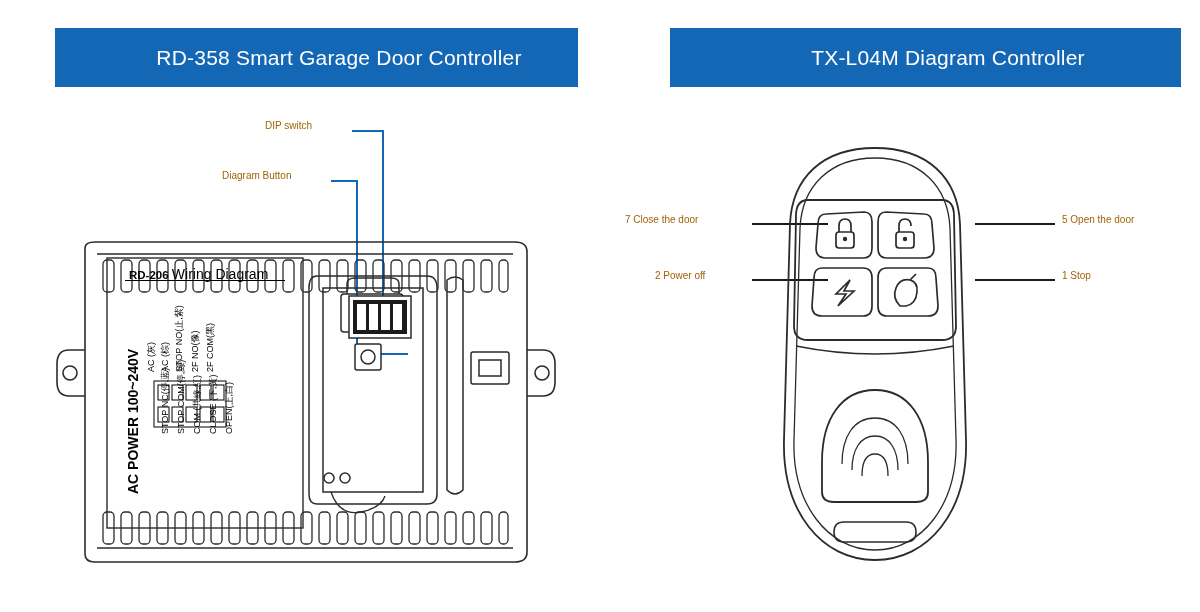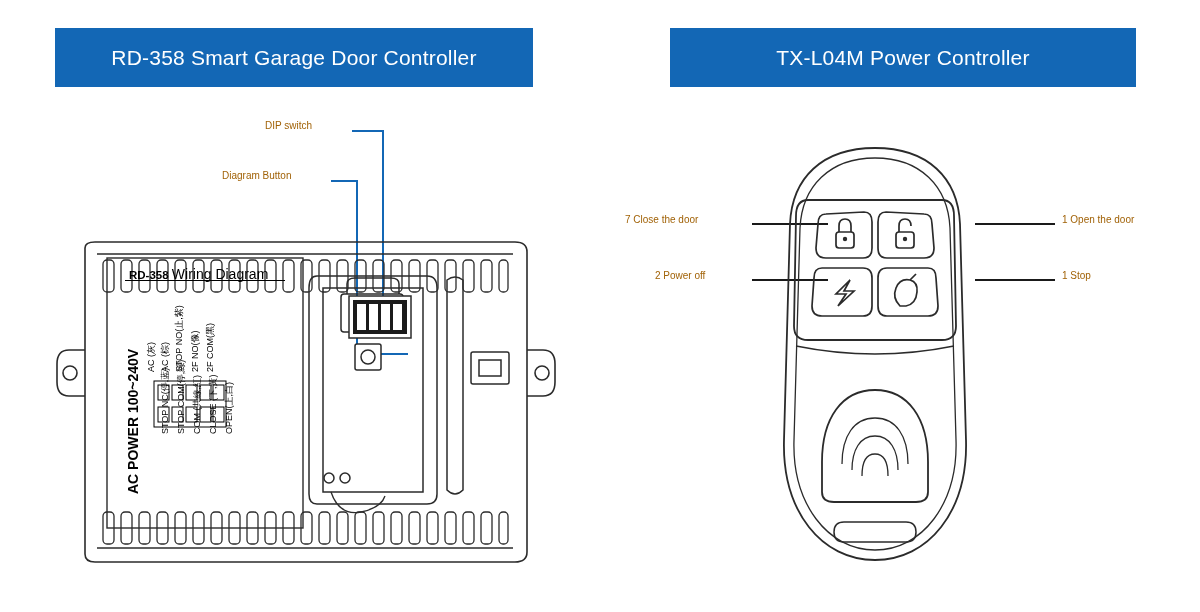--- a/index.html
+++ b/index.html
@@ -25,20 +25,21 @@
 
   .title-bar {
     position: absolute;
     background: #1367b5;
     color: #ffffff;
     display: flex;
     align-items: center;
     justify-content: center;
     font-size: 21px;
     letter-spacing: 0.2px;
+    padding-left: 45px;
   }
   #left-title-bar {
     left: 55px;
     top: 28px;
     width: 478px;
     height: 59px;
   }
   #right-title-bar {
     left: 70px;
     top: 28px;
@@ -200,21 +201,21 @@
     <g fill="none" stroke="#2b2b2b" stroke-width="1.5">
       <path d="M392 40 Q400 34 408 40 L408 250 Q400 258 392 250 Z"></path>
       <rect x="416" y="112" width="38" height="32" rx="2"></rect>
       <rect x="424" y="120" width="22" height="16"></rect>
     </g>
   </svg>
 
   <div style="position:absolute; left:107px; top:258px; width:196px; height:270px;">
 
     <div style="position:absolute; left:22px; top:8px; font-size:11.5px; white-space:nowrap;">
-      <b>RD-358</b>
+      <b>RD-206</b>
       <span style="font-size:14px;">Wiring Diagram</span>
     </div>
     <div style="position:absolute; left:18px; top:22px; width:160px; height:1px; background:#000;"></div>
 
     <div class="wiring-label vert-label" style="left:18px; top:236px; font-size:14px; font-weight:bold;">AC POWER 100~240V</div>
 
     <div class="wiring-label vert-label" style="left:38px; top:114px;">AC (灰)</div>
     <div class="wiring-label vert-label" style="left:52px; top:114px;">AC (棕)</div>
     <div class="wiring-label vert-label" style="left:66px; top:114px;">STOP NO(止,紫)</div>
     <div class="wiring-label vert-label" style="left:82px; top:114px;">2F NO(像)</div>
@@ -240,31 +241,31 @@
     <div class="wiring-label vert-label" style="left:68px; top:176px;">STOP COM(停,綠)</div>
     <div class="wiring-label vert-label" style="left:84px; top:176px;">COM (共線,紅)</div>
     <div class="wiring-label vert-label" style="left:100px; top:176px;">CLOSE (下,黃)</div>
     <div class="wiring-label vert-label" style="left:116px; top:176px;">OPEN(上,白)</div>
   </div>
 </div>
 
 <div class="panel" id="right-panel">
 
   <div class="title-bar" id="right-title-bar">
-    <span>TX-L04M Power Controller</span>
+    <span>TX-L04M Diagram Controller</span>
   </div>
 </div>
 
 <div class="callout-label" style="position:absolute; left:625px; top:214px;">7 Close the door</div>
 <div class="leader leader-h" style="left:752px; top:223px; width:76px;"></div>
 
 <div class="callout-label" style="position:absolute; left:655px; top:270px;">2  Power off</div>
 <div class="leader leader-h" style="left:752px; top:279px; width:76px;"></div>
 
-<div class="callout-label" style="position:absolute; left:1062px; top:214px;">1 Open the door</div>
+<div class="callout-label" style="position:absolute; left:1062px; top:214px;">5 Open the door</div>
 <div class="leader leader-h" style="left:975px; top:223px; width:80px;"></div>
 
 <div class="callout-label" style="position:absolute; left:1062px; top:270px;">1  Stop</div>
 <div class="leader leader-h" style="left:975px; top:279px; width:80px;"></div>
 
 <svg id="remote-art" width="230" height="430" viewBox="0 0 230 430">
   <g fill="none" stroke="#2b2b2b" stroke-width="1.8">
 
     <path d="M115 8
              C 62 8, 32 38, 30 84

